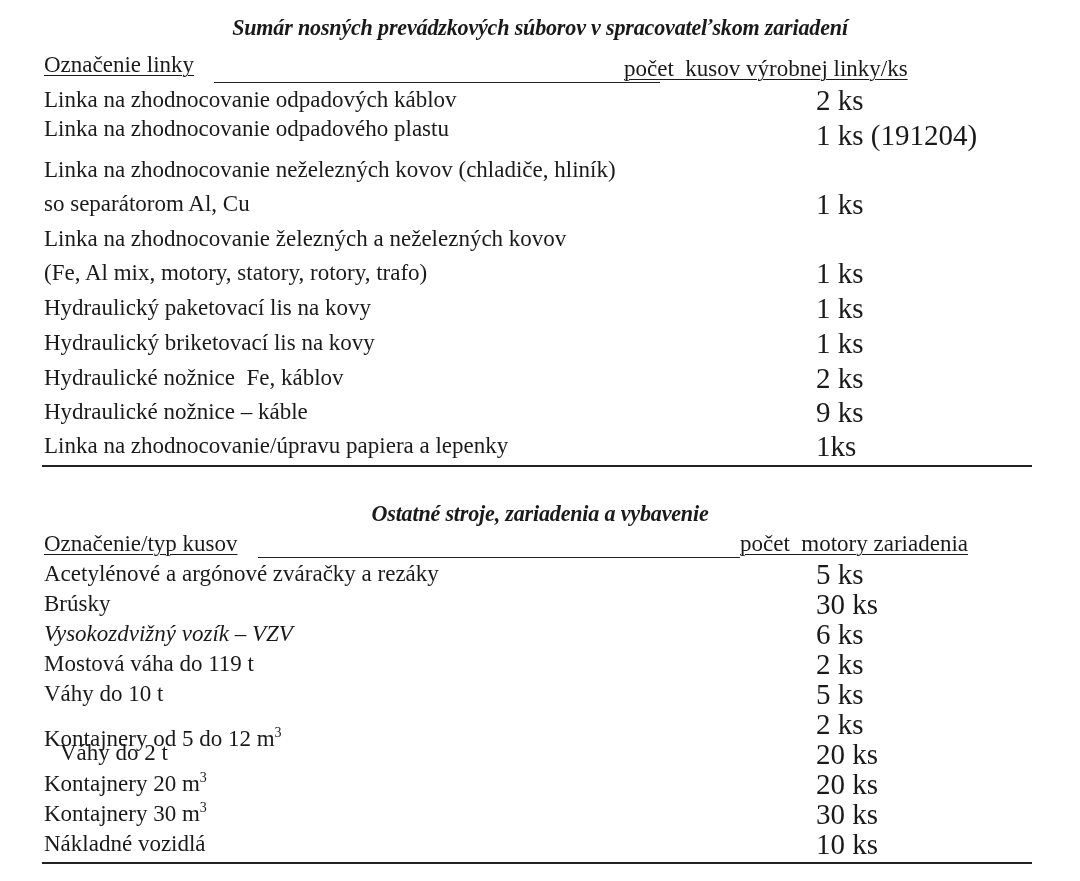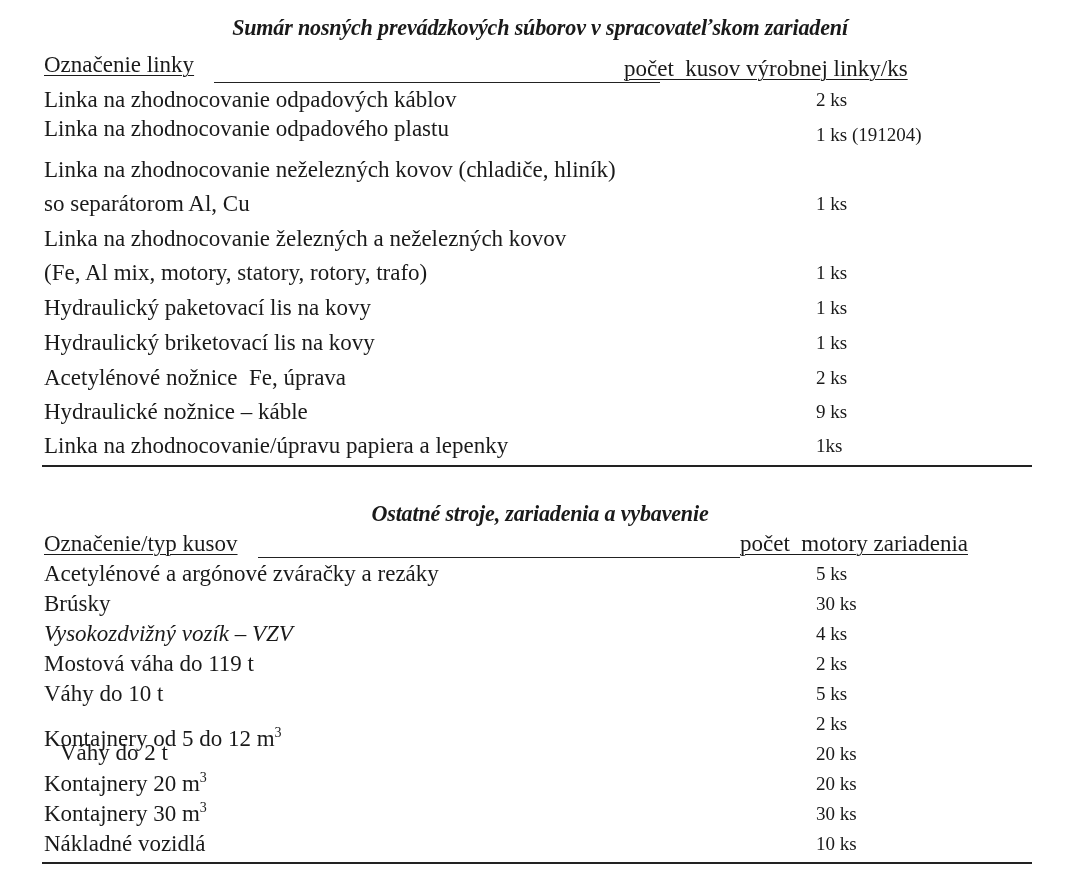--- a/index.html
+++ b/index.html
@@ -46,21 +46,21 @@
     }
     .row {
       position: absolute;
       left: 44px;
       font-size: 23px;
       line-height: 26px;
       white-space: nowrap;
     }
     .val {
       position: absolute;
-      font-size: 19px;
+      font-size: 29px;
       line-height: 26px;
       white-space: nowrap;
     }
     .bottom-rule {
       position: absolute;
       left: 42px;
       width: 990px;
       height: 2px;
       background: #222;
     }
@@ -89,21 +89,21 @@
   <div class="row" style="top: 226px; white-space: pre;">Linka na zhodnocovanie železných a neželezných kovov</div>
   <div class="row" style="top: 260px; white-space: pre;">(Fe, Al mix, motory, statory, rotory, trafo)</div>
   <div class="val" style="left:816px; top:260px;">1 ks</div>
 
   <div class="row" style="top: 295px; white-space: pre;">Hydraulický paketovací lis na kovy</div>
   <div class="val" style="left:816px; top:295px;">1 ks</div>
 
   <div class="row" style="top: 330px; white-space: pre;">Hydraulický briketovací lis na kovy</div>
   <div class="val" style="left:816px; top:330px;">1 ks</div>
 
-  <div class="row" style="top: 365px; white-space: pre;" style-ws="pre">Acetylénové nožnice  Fe, úprava</div>
+  <div class="row" style="top: 365px; white-space: pre;" style-ws="pre">Hydraulické nožnice  Fe, káblov</div>
   <div class="val" style="left:816px; top:365px;">2 ks</div>
 
   <div class="row" style="top: 399px; white-space: pre;">Hydraulické nožnice – káble</div>
   <div class="val" style="left:816px; top:399px;">9 ks</div>
 
   <div class="row" style="top: 433px; white-space: pre;">Linka na zhodnocovanie/úpravu papiera a lepenky</div>
   <div class="val" style="left:816px; top:433px;">1ks</div>
 </div>
 
 <div class="bottom-rule" style="top:465px;"></div>
@@ -113,21 +113,21 @@
 <div class="hdr" style="left: 44px; top: 531px; white-space: pre;">Označenie/typ kusov</div>
 <div class="hdr-rule" style="left:258px; width:482px; top:557px;"></div>
 <div class="hdr" style="left: 740px; top: 531px; white-space: pre;">počet  motory zariadenia</div>
 
 <div id="table2-rows">
     <div class="row" style="top: 561px; white-space: pre;"><span>Acetylénové a argónové zváračky a rezáky</span></div>
     <div class="val" style="left: 816px; top: 561px;">5 ks</div>
     <div class="row" style="top: 591px; white-space: pre;"><span>Brúsky</span></div>
     <div class="val" style="left: 816px; top: 591px;">30 ks</div>
     <div class="row" style="top: 621px; white-space: pre; font-style: italic;"><span>Vysokozdvižný vozík – VZV</span></div>
-    <div class="val" style="left: 816px; top: 621px;">4 ks</div>
+    <div class="val" style="left: 816px; top: 621px;">6 ks</div>
     <div class="row" style="top: 651px; white-space: pre;"><span>Mostová váha do 119 t</span></div>
     <div class="val" style="left: 816px; top: 651px;">2 ks</div>
     <div class="row" style="top: 681px; white-space: pre;"><span>Váhy do 10 t</span></div>
     <div class="val" style="left: 816px; top: 681px;">5 ks</div>
     <div class="row" style="top: 740px; white-space: pre; margin-left: 16px;"><span>Váhy do 2 t</span></div>
     <div class="val" style="left: 816px; top: 711px;">2 ks</div>
     <div class="row" style="top: 726px; white-space: pre;"><span>Kontajnery od 5 do 12 m</span><sup>3</sup></div>
     <div class="val" style="left: 816px; top: 741px;">20 ks</div>
     <div class="row" style="top: 771px; white-space: pre;"><span>Kontajnery 20 m</span><sup>3</sup></div>
     <div class="val" style="left: 816px; top: 771px;">20 ks</div>

